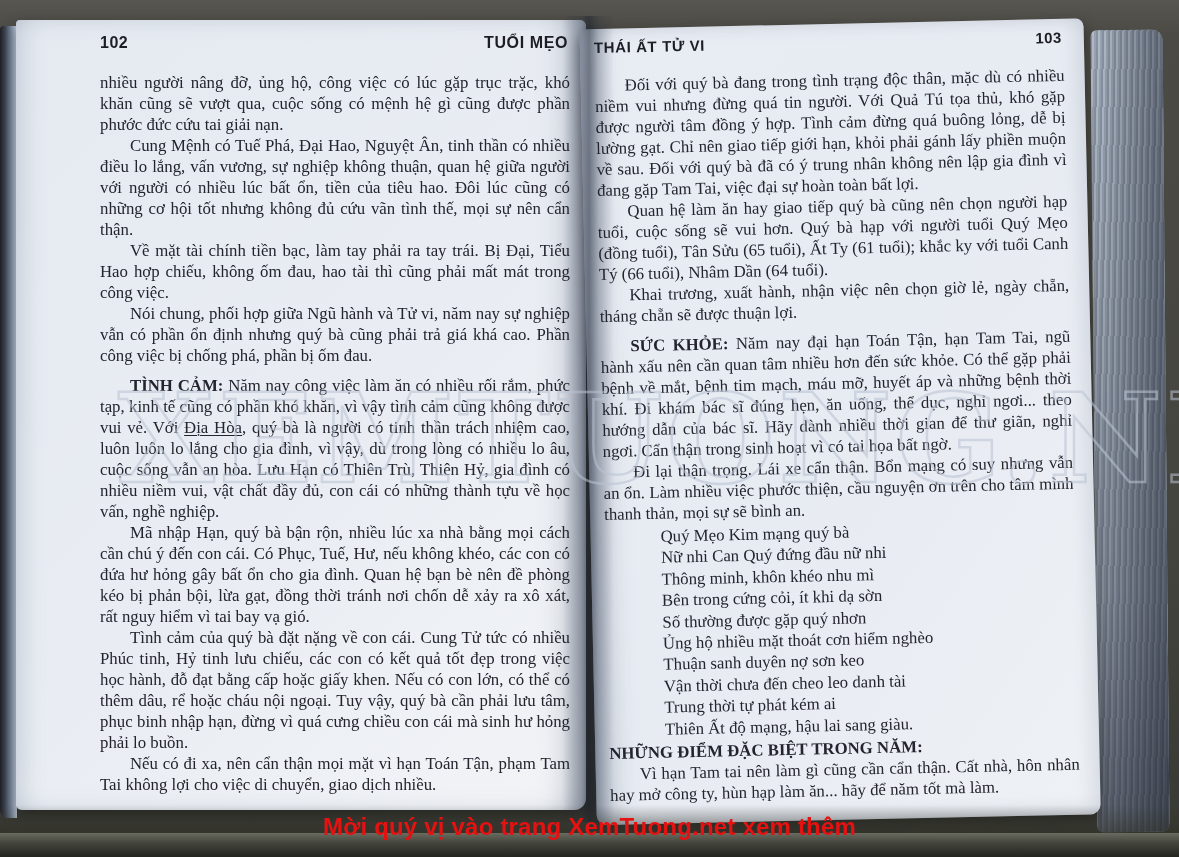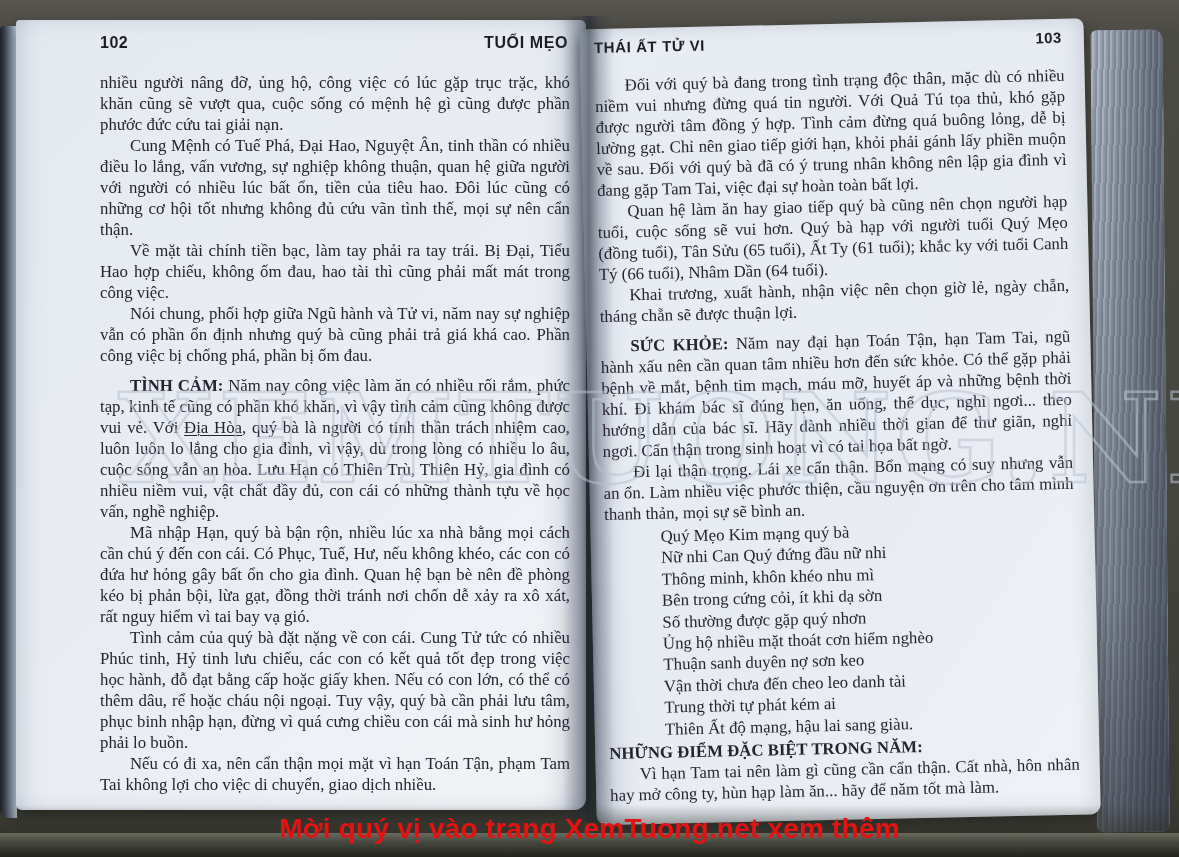--- a/index.html
+++ b/index.html
@@ -82,21 +82,21 @@
     position:absolute;left:0;right:0;bottom:16px;height:36px;z-index:6;
     background:linear-gradient(180deg,rgba(58,58,48,0),rgba(50,51,42,.55) 80%);
   }
   .bottom-band{
     position:absolute;left:0;right:0;bottom:0;height:24px;z-index:7;
     background:linear-gradient(180deg,#6b6c60 0%,#44453c 40%,#23241e 100%);
   }
   .promo{
     position:absolute;left:50%;transform:translateX(-50%);top:813px;z-index:9;
     font-family:"Liberation Sans","DejaVu Sans",sans-serif;font-weight:600;
-    font-size:28px;color:#e51212;white-space:nowrap;letter-spacing:.2px;
+    font-size:24px;color:#e51212;white-space:nowrap;letter-spacing:.2px;
   }
 </style>
 </head>
 <body>
 
 <div class="scene">
 
   <div class="left-edge"></div>
   <div class="page-stack"></div>
 

